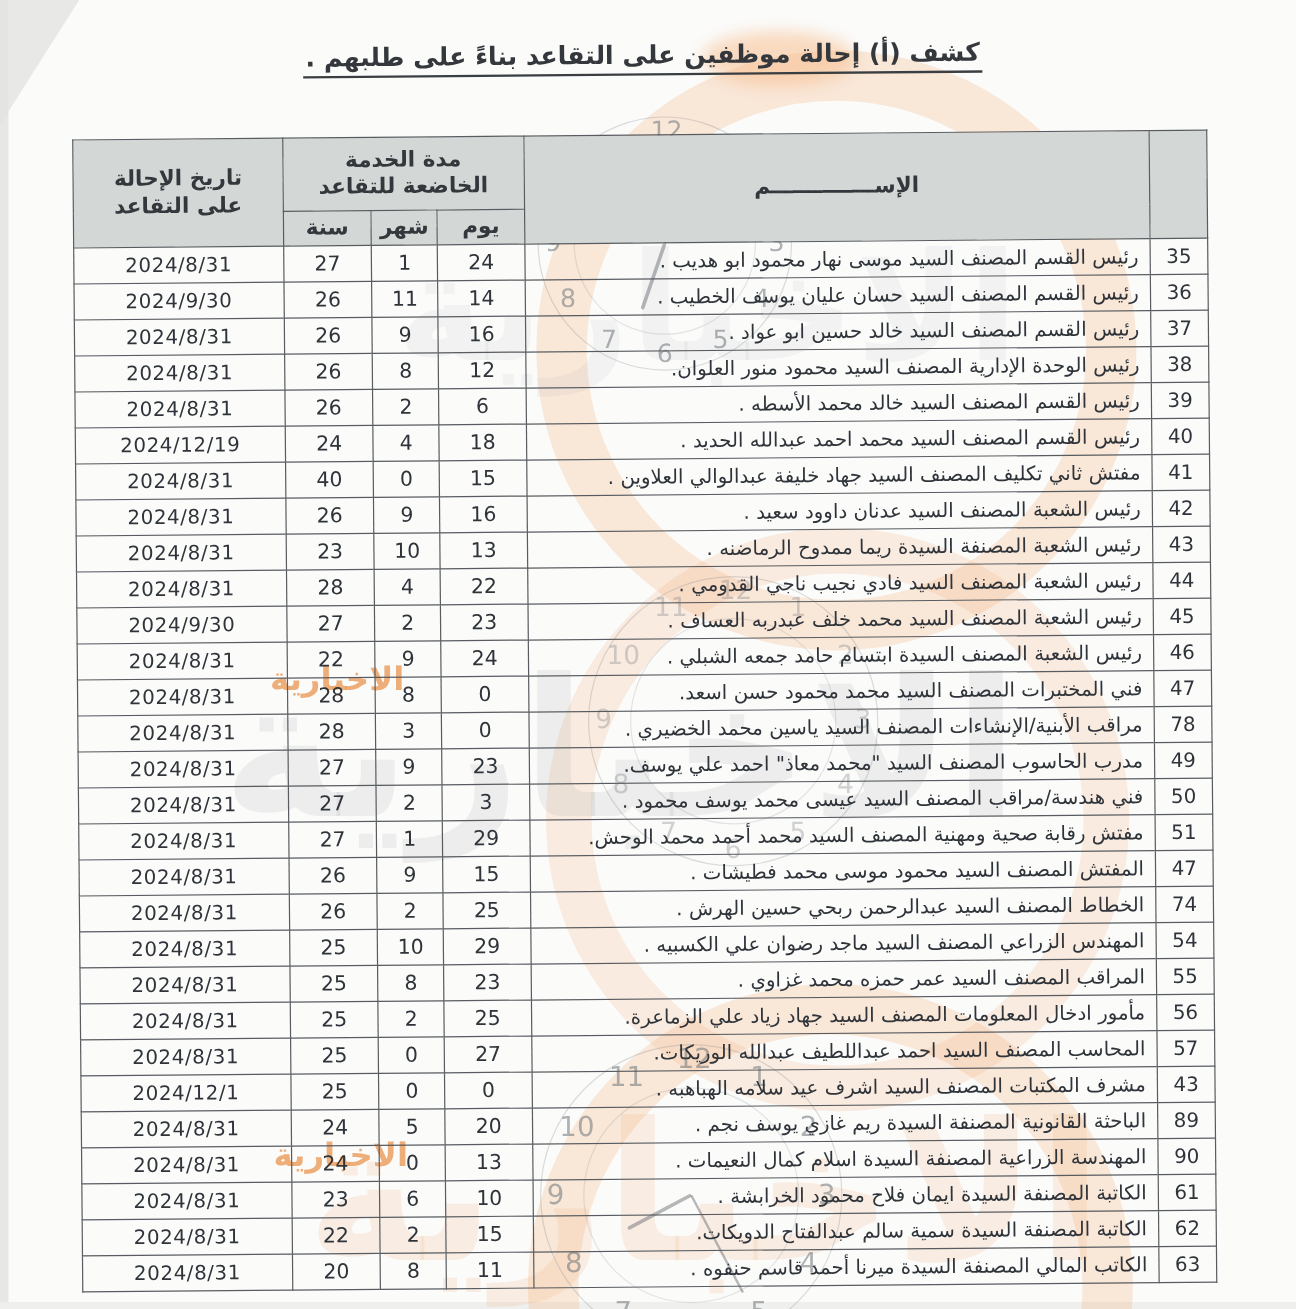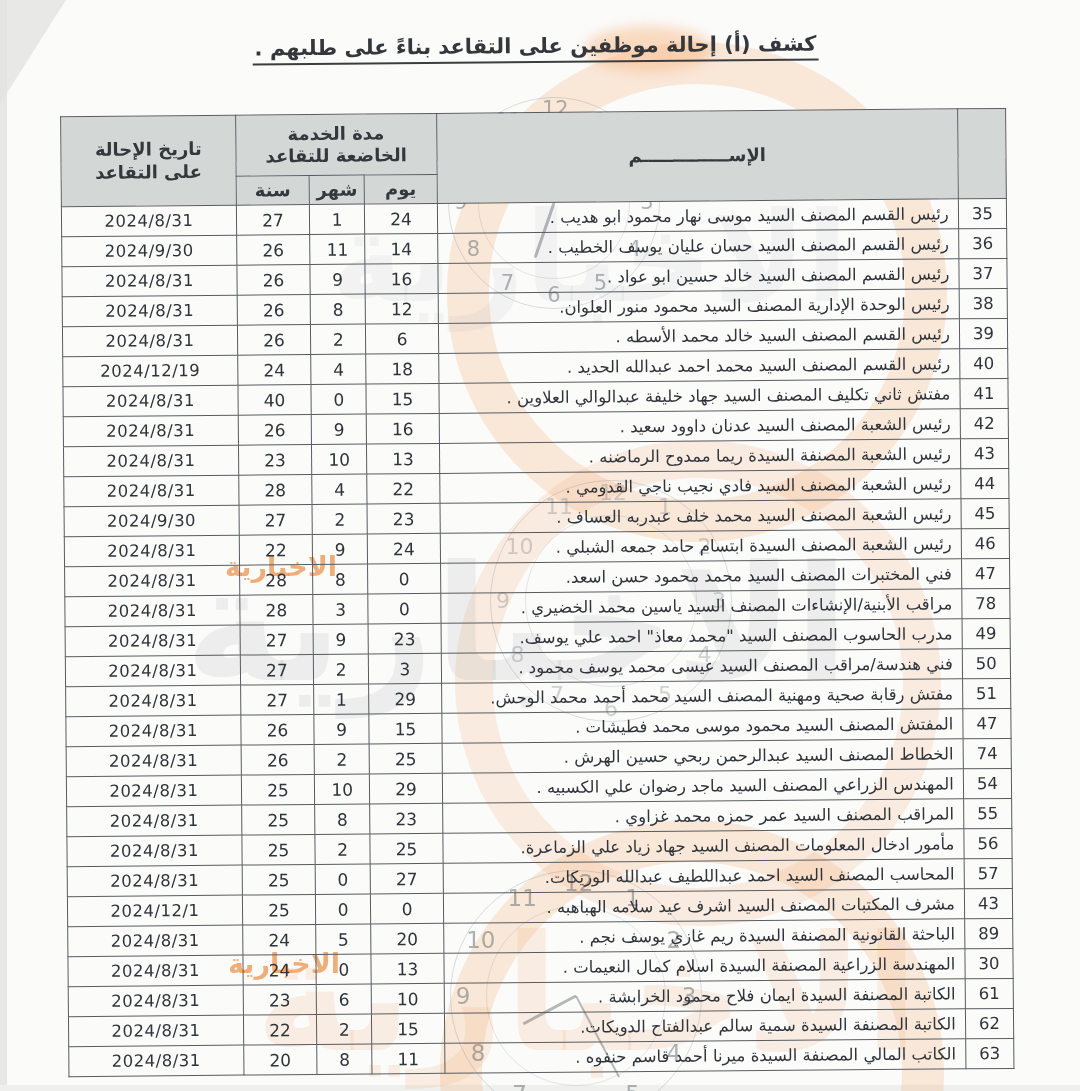--- a/index.html
+++ b/index.html
@@ -359,21 +359,21 @@
         </tr>
         <tr>
           <td class="c-no">89</td>
           <td class="c-name">الباحثة القانونية المصنفة السيدة ريم غازي يوسف نجم .</td>
           <td class="c-day">20</td>
           <td class="c-month">5</td>
           <td class="c-year">24</td>
           <td class="c-date">2024/8/31</td>
         </tr>
         <tr>
-          <td class="c-no">30</td>
+          <td class="c-no">90</td>
           <td class="c-name">المهندسة الزراعية  المصنفة السيدة اسلام كمال النعيمات .</td>
           <td class="c-day">13</td>
           <td class="c-month">0</td>
           <td class="c-year">24</td>
           <td class="c-date">2024/8/31</td>
         </tr>
         <tr>
           <td class="c-no">61</td>
           <td class="c-name">الكاتبة المصنفة السيدة ايمان فلاح محمود الخرابشة .</td>
           <td class="c-day">10</td>

